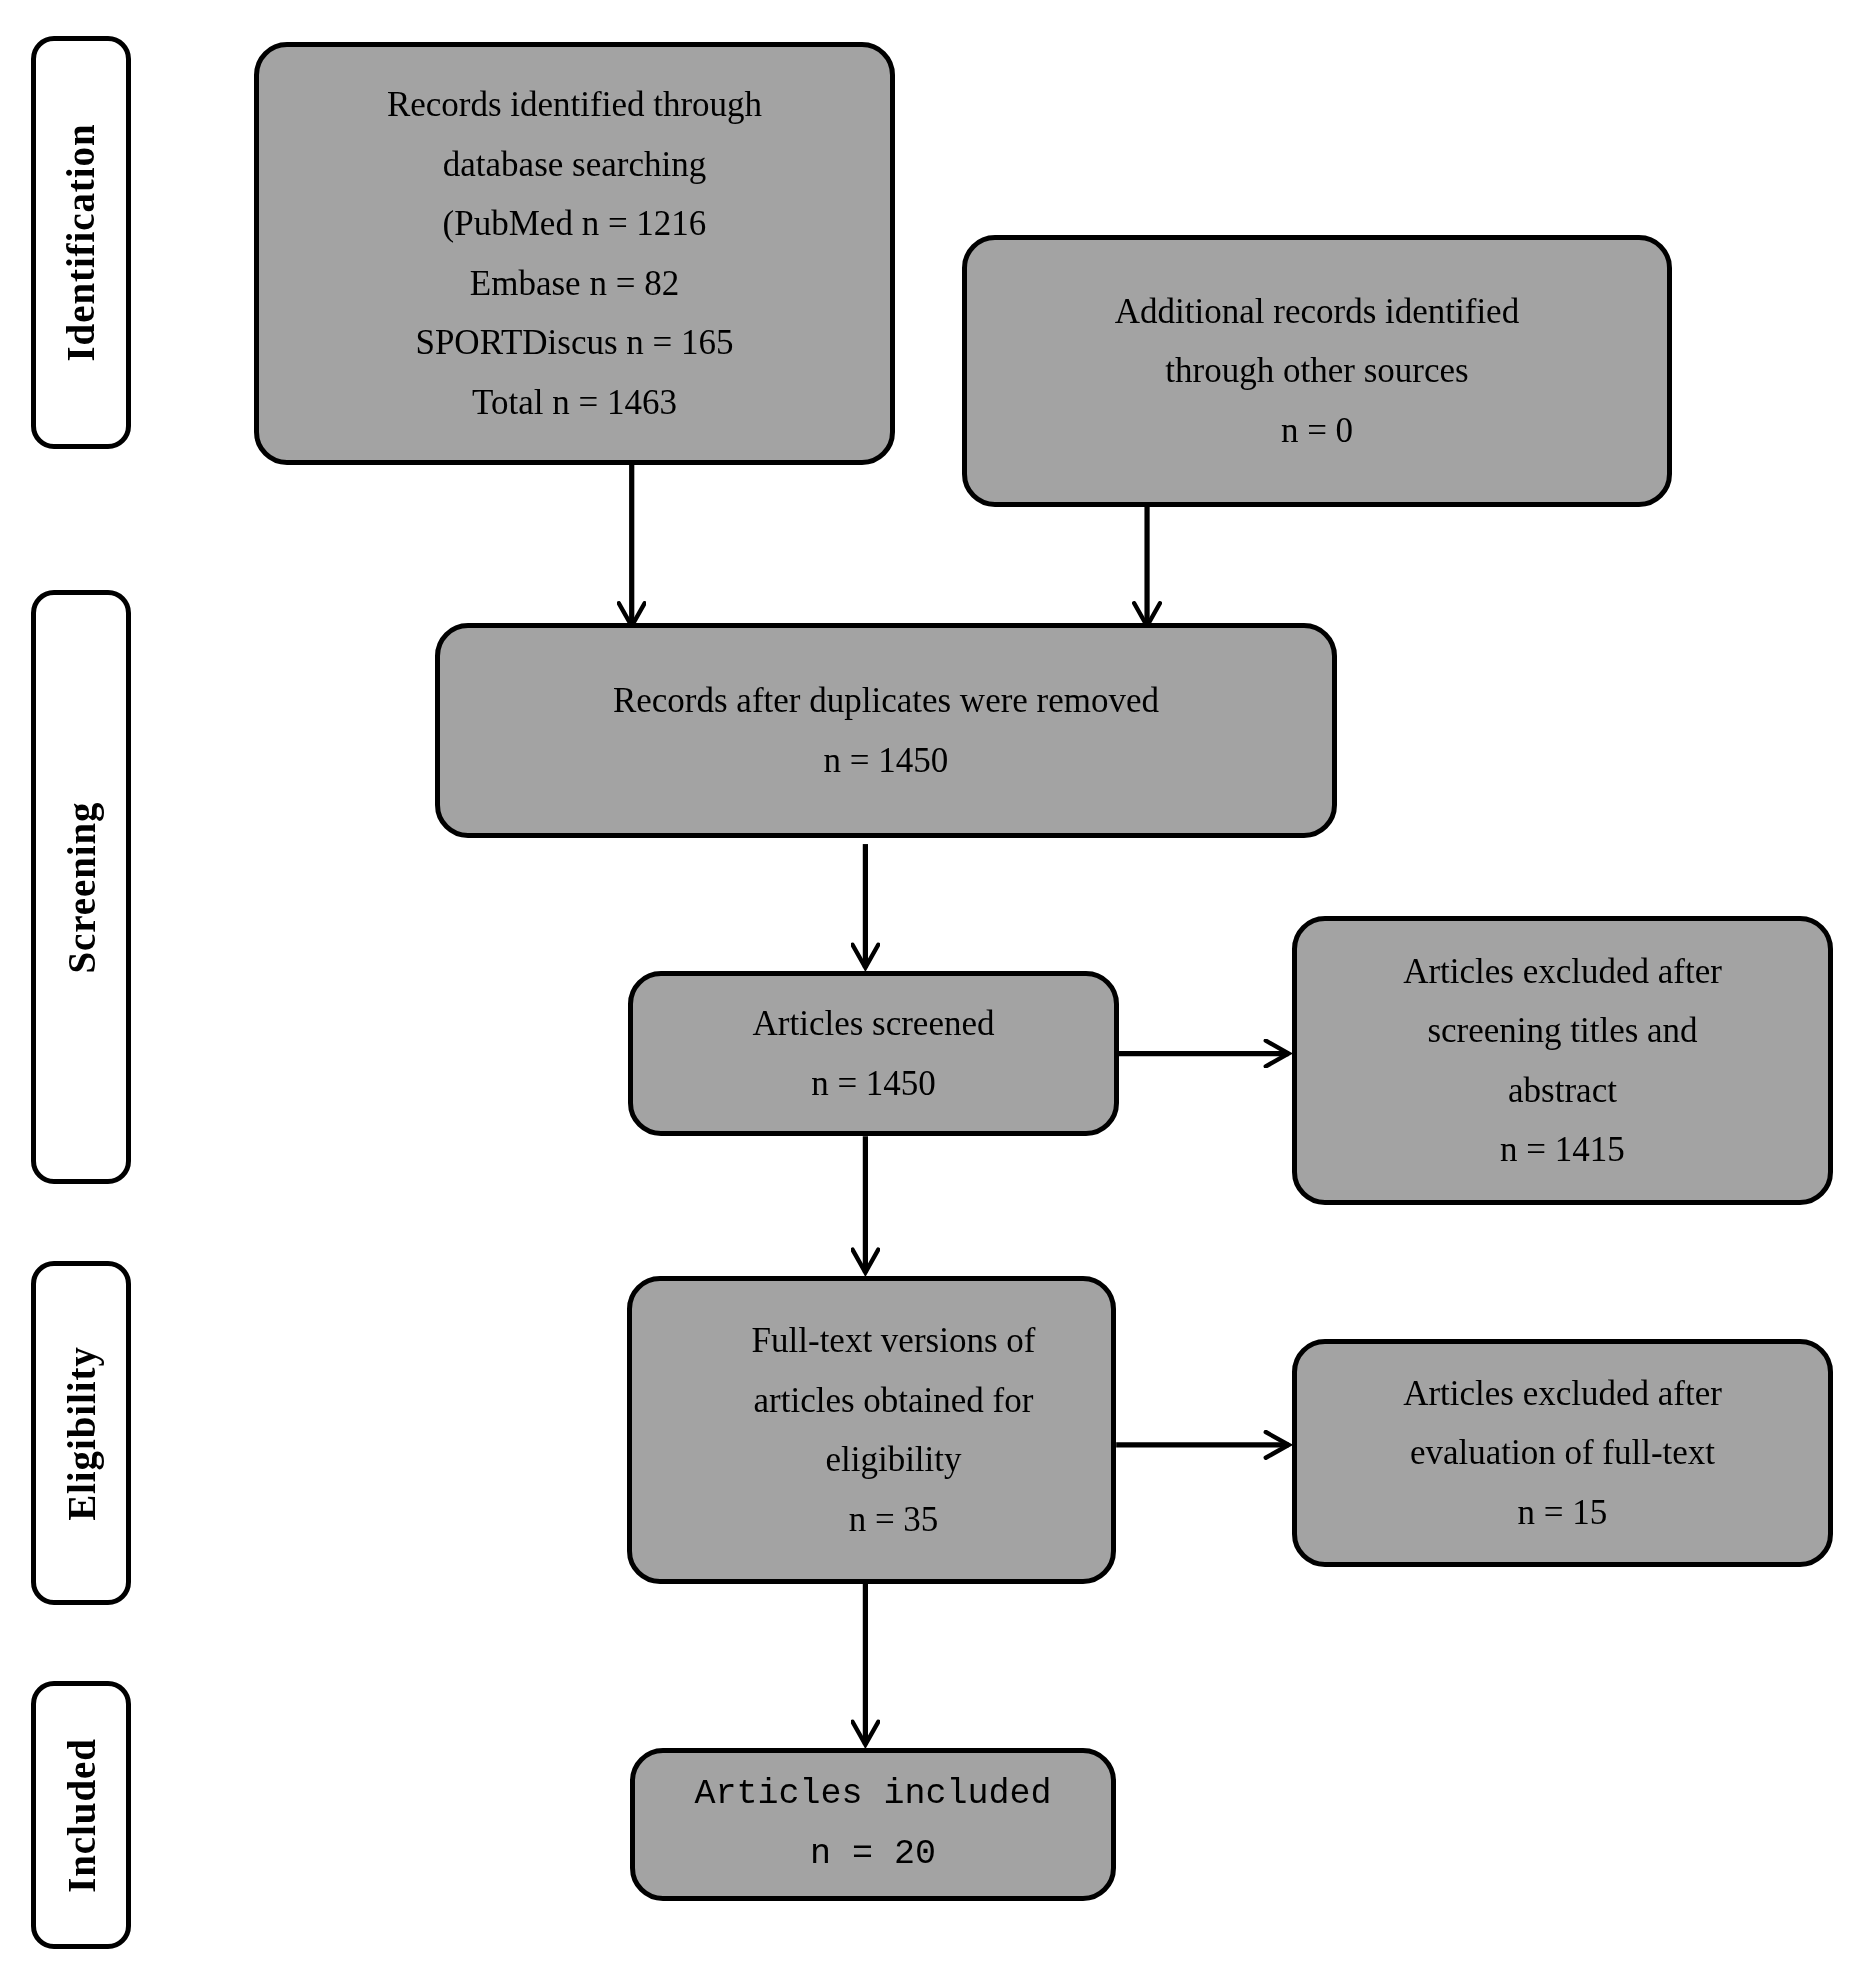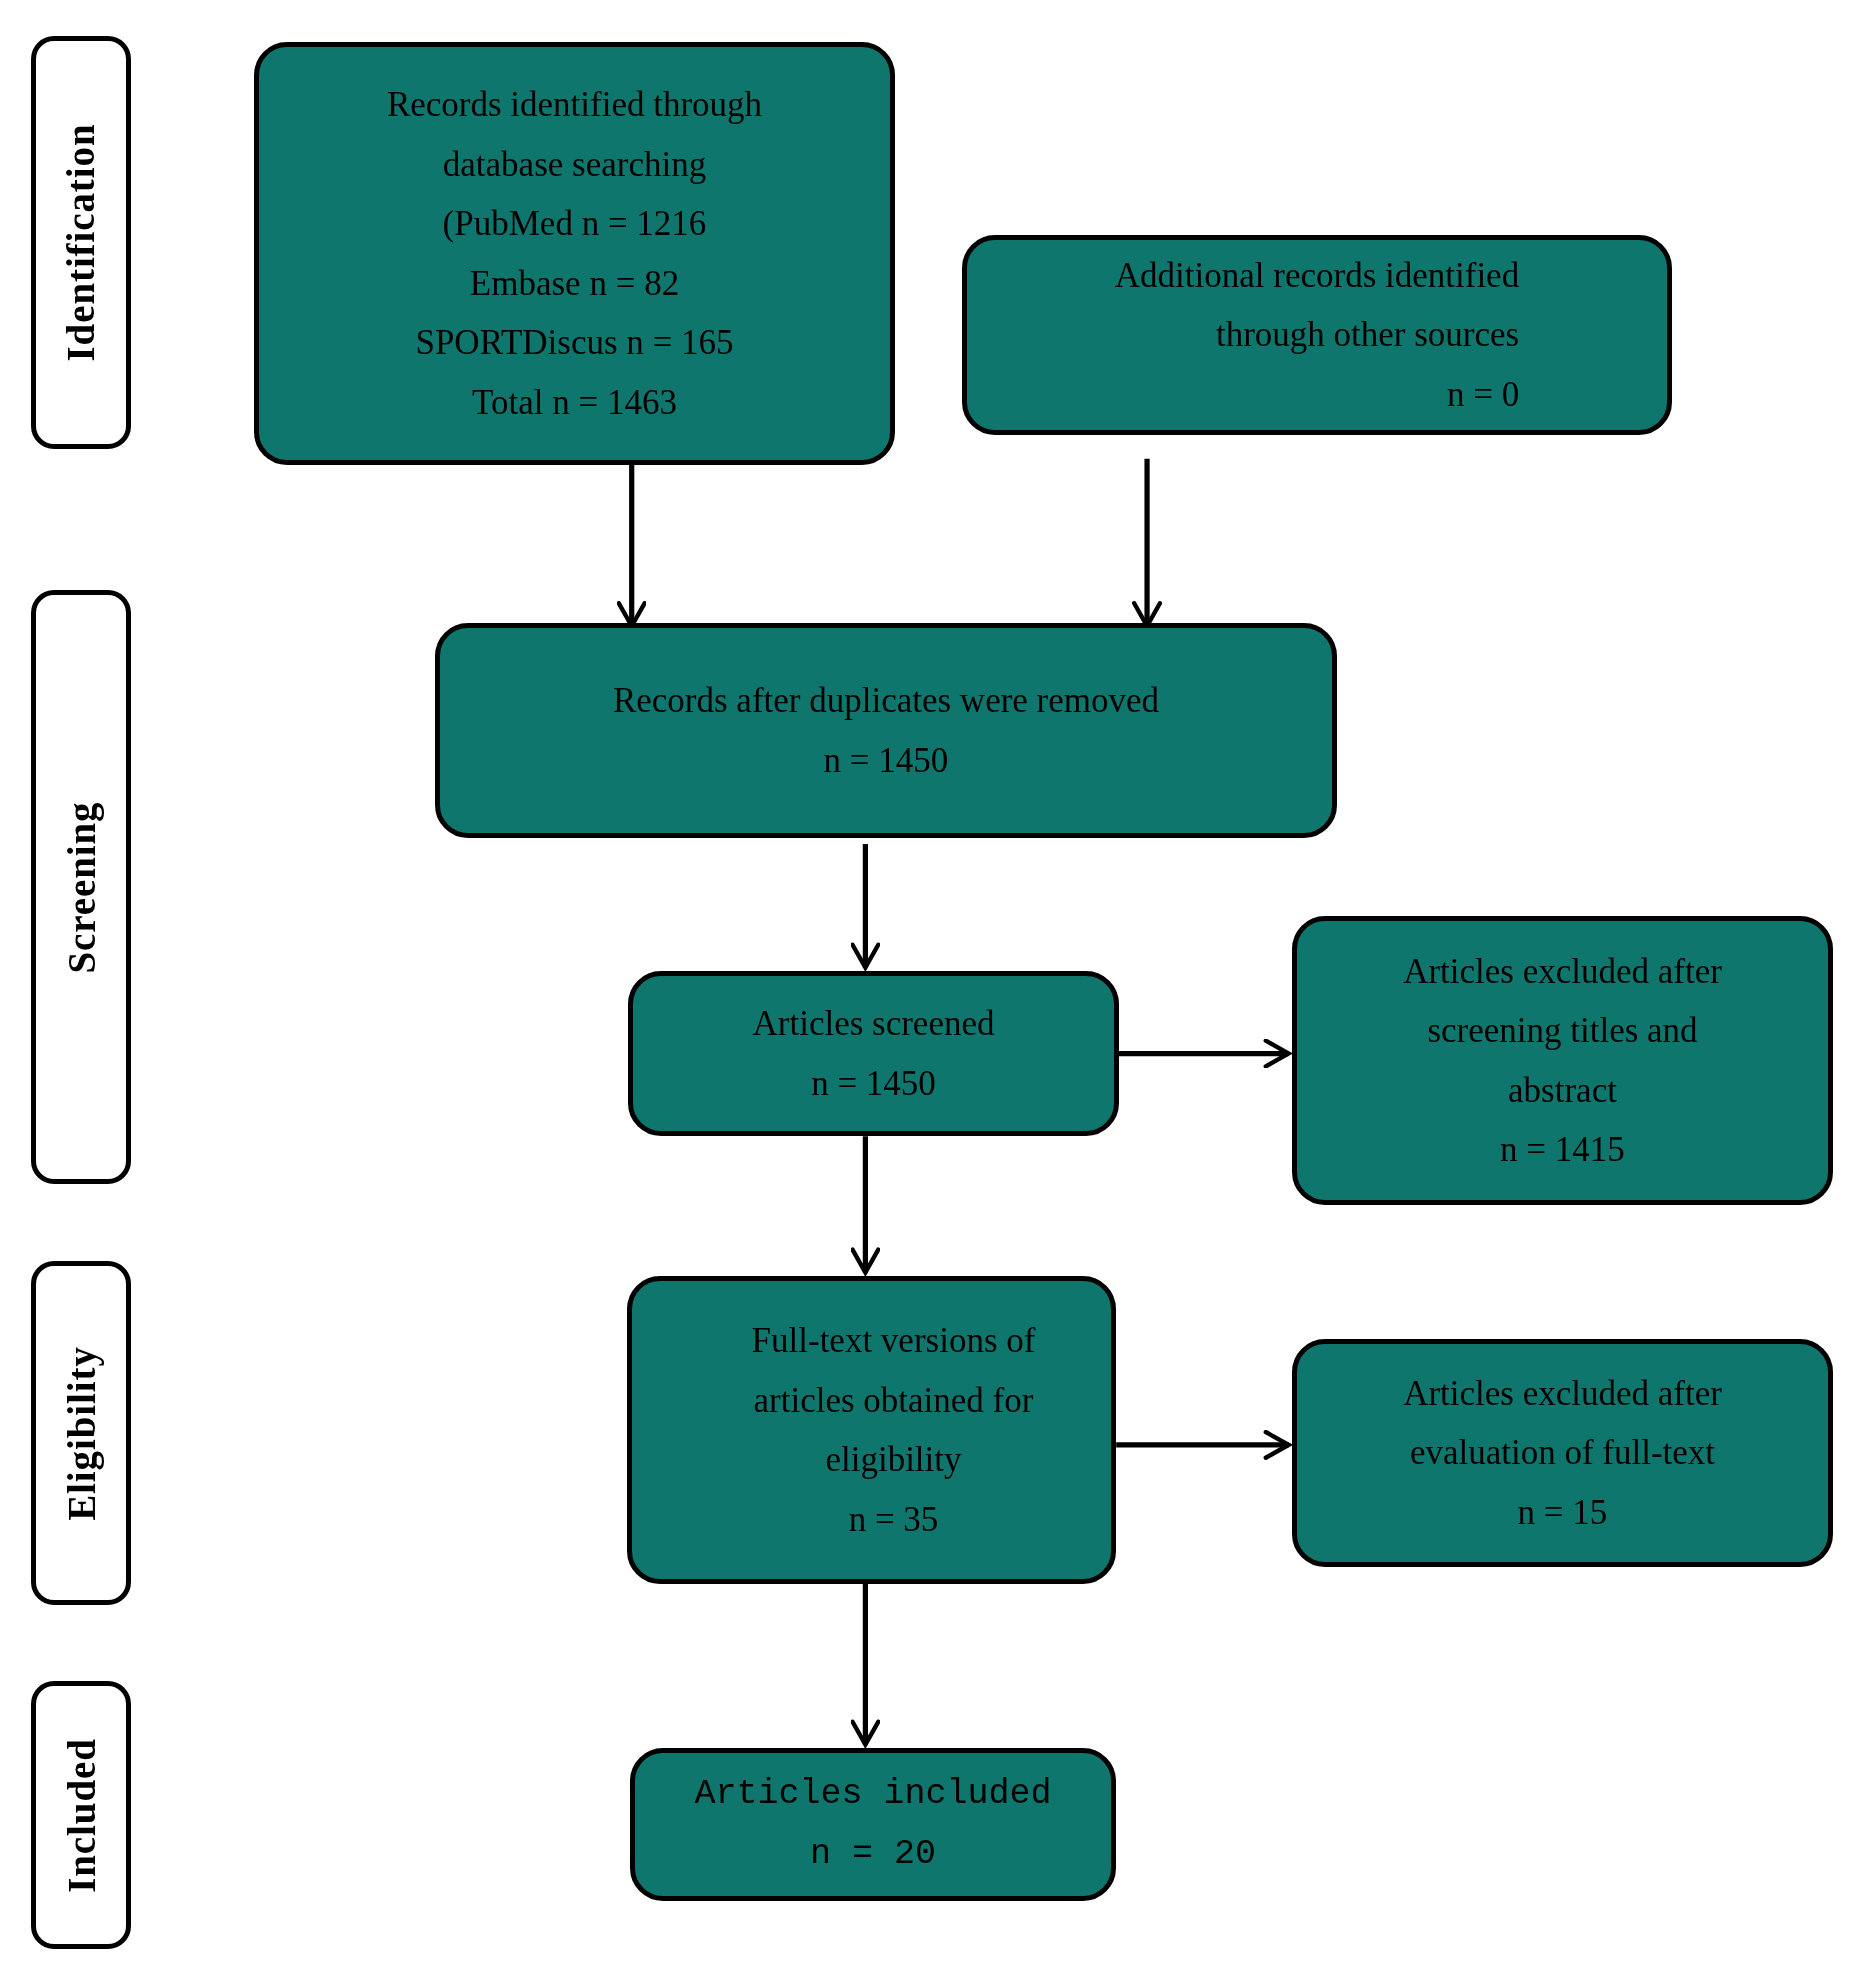--- a/index.html
+++ b/index.html
@@ -14,21 +14,21 @@
     background: #ffffff;
     font-family: "Liberation Serif", "DejaVu Serif", serif;
     color: #000000;
     overflow: hidden;
   }
   .flow-box {
     position: absolute;
     box-sizing: border-box;
     border: 5.7px solid #000000;
     border-radius: 33px;
-    background: #0f766e;
+    background: #a3a3a3;
     display: flex;
     align-items: center;
     justify-content: center;
     text-align: center;
     font-size: 35px;
     line-height: 1.7;
     white-space: pre-line;
     z-index: 2;
   }
   .stage-box {
@@ -49,21 +49,21 @@
     font-weight: bold;
     letter-spacing: 0.9px;
   }
   
   #stage-identification { left: 31px;  top: 36px;   width: 100px;  height: 413px; }
   #stage-screening      { left: 31px;  top: 590px; width: 100px;  height: 594px; }
   #stage-eligibility    { left: 31px;  top: 1261px; width: 100px;  height: 344px; }
   #stage-included       { left: 31px;  top: 1681px; width: 100px;  height: 268px; }
 
   #box-records-identified   { left: 254px;  top: 42px;   width: 641px; height: 423px; }
-  #box-additional-records   { left: 962px; top: 235px;  width: 710px; height: 200px; text-align: right; }
+  #box-additional-records   { left: 962px; top: 235px;  width: 710px; height: 272px; }
   #box-after-duplicates     { left: 435px;  top: 623px; width: 902px; height: 215px; }
   #box-articles-screened    { left: 628px; top: 971px; width: 491px; height: 165px; font-family: Liberation Serif, serif; }
   #box-excluded-screening   { left: 1292px; top: 916px; width: 541px; height: 289px; }
   #box-fulltext-eligibility { left: 627px; top: 1276px; width: 489px; height: 308px; padding-left: 44px; }
   #box-excluded-fulltext    { left: 1292px; top: 1339px; width: 541px; height: 228px; }
   #box-articles-included    { left: 630px; top: 1748px; width: 486px; height: 153px; font-family: Liberation Mono, monospace; }
 
   #connectors {
     position: absolute;
     left: 0;

